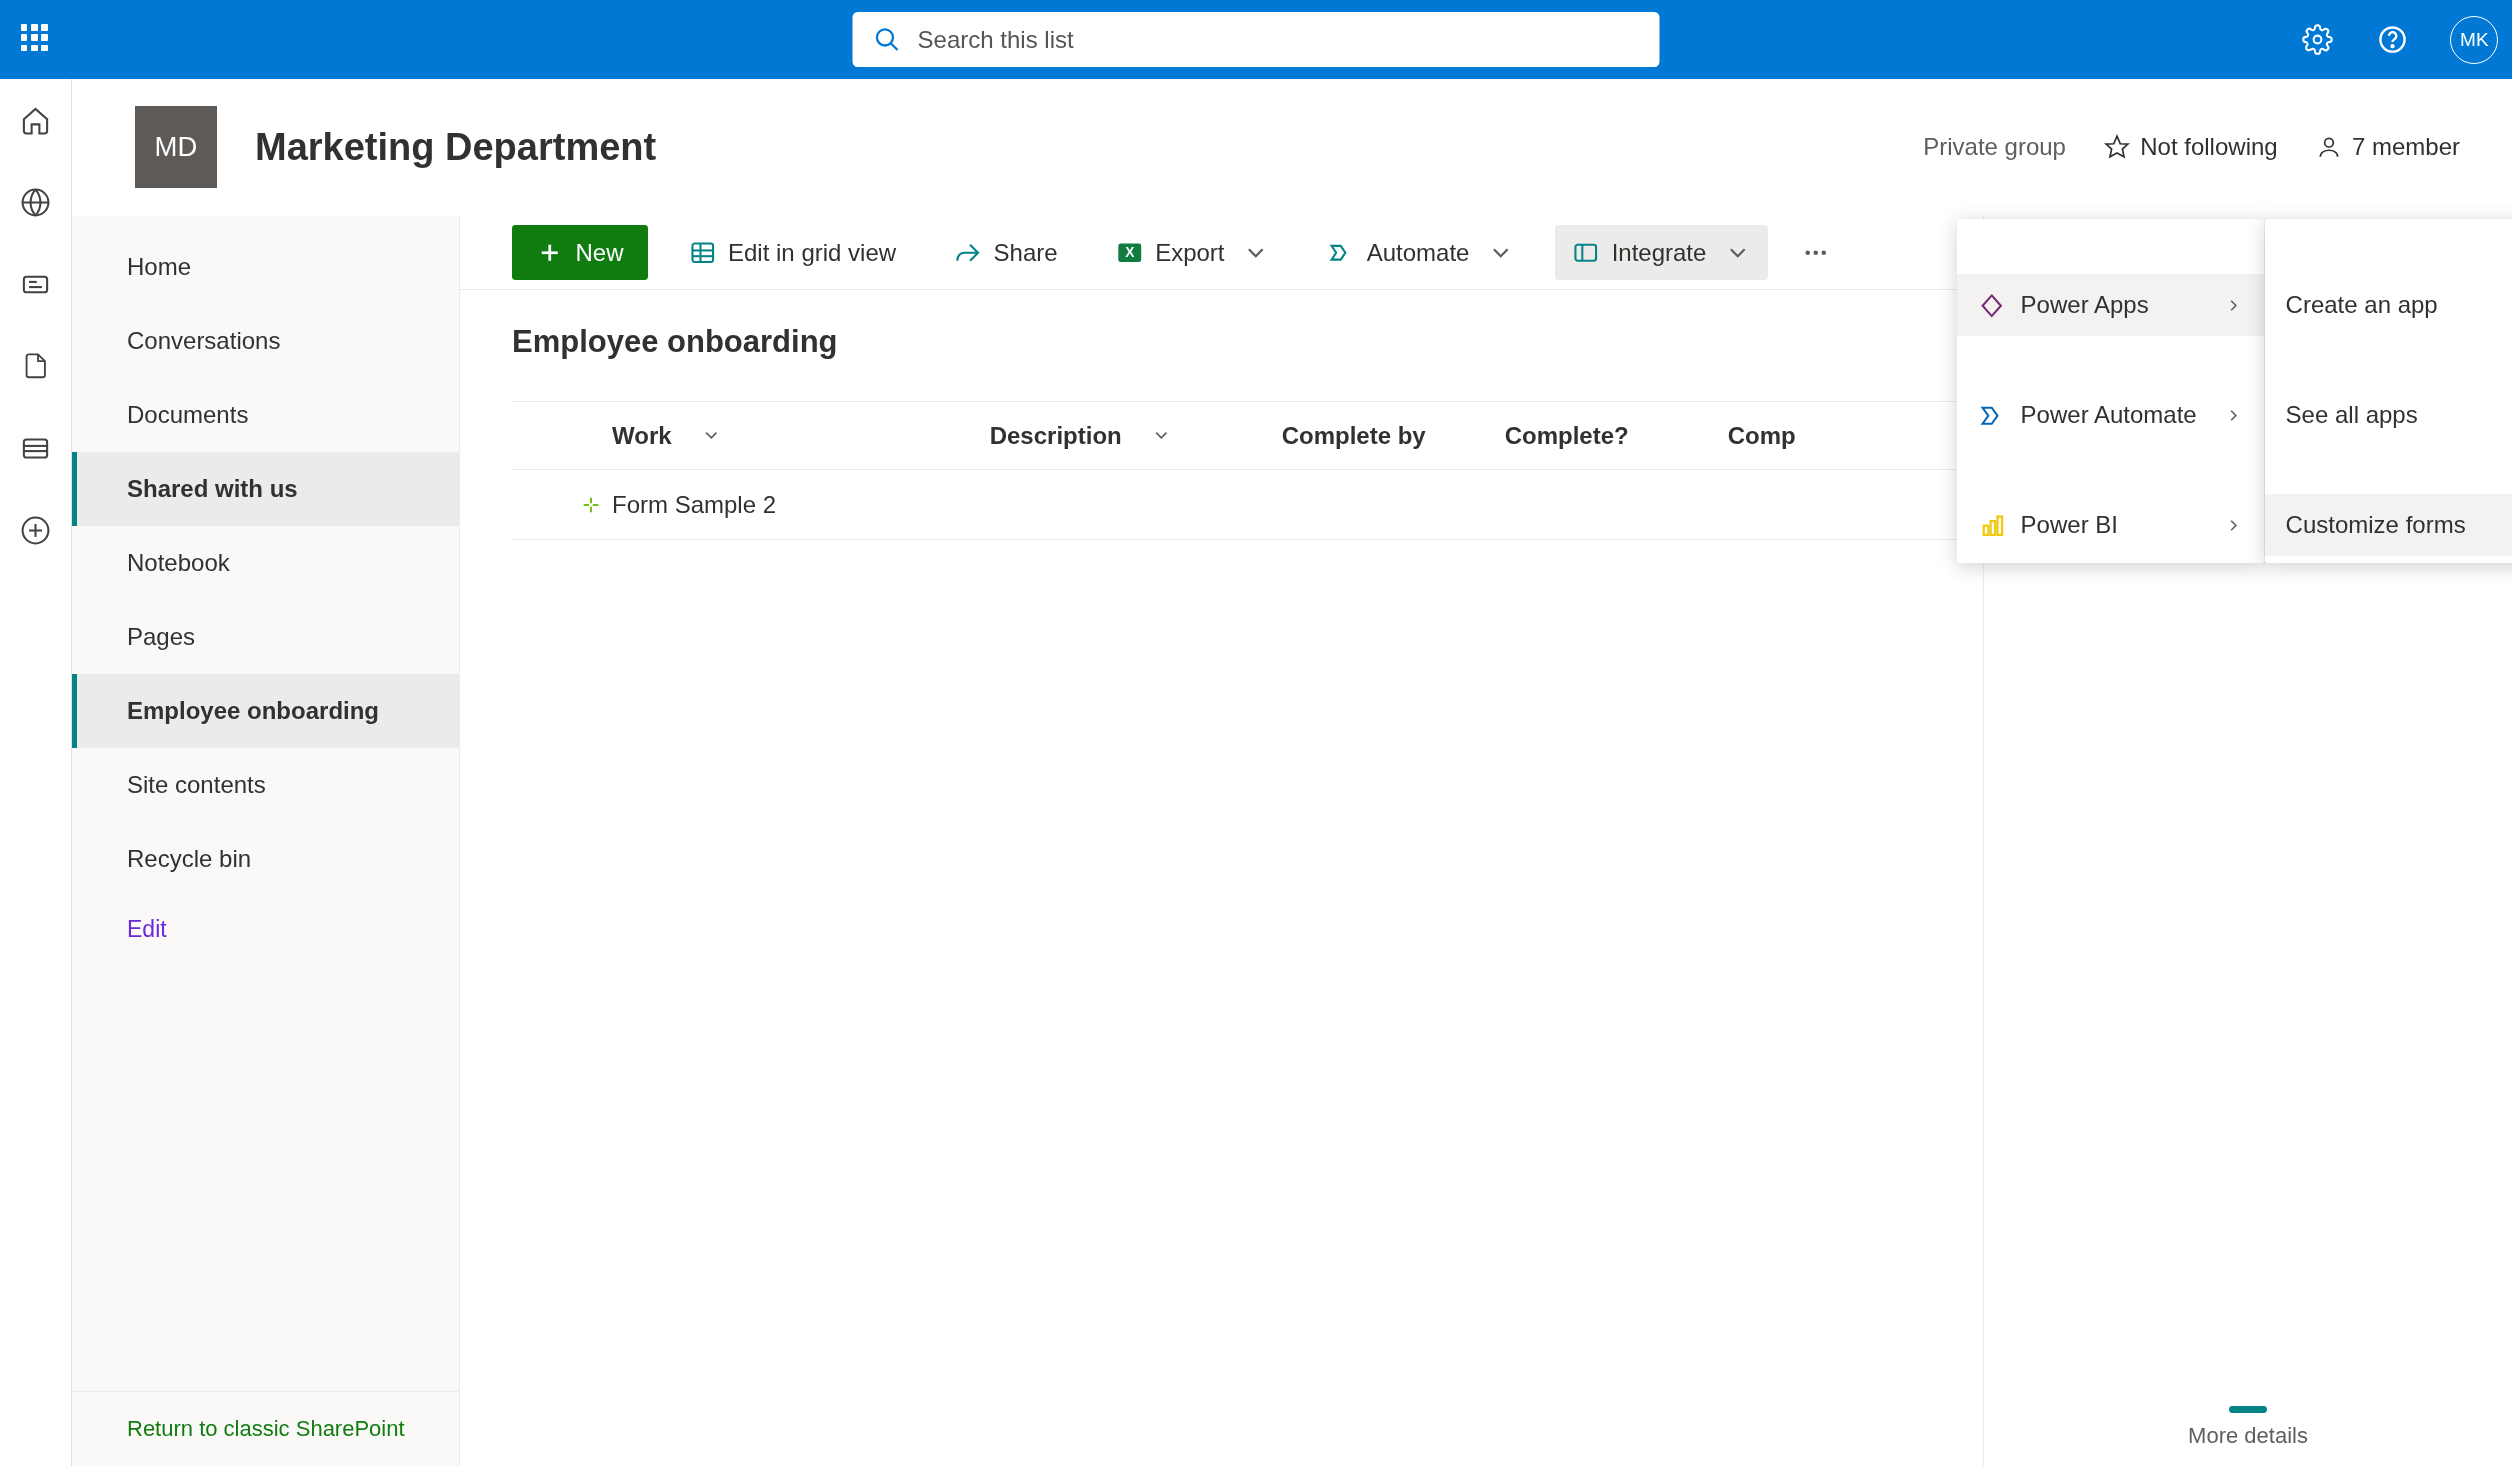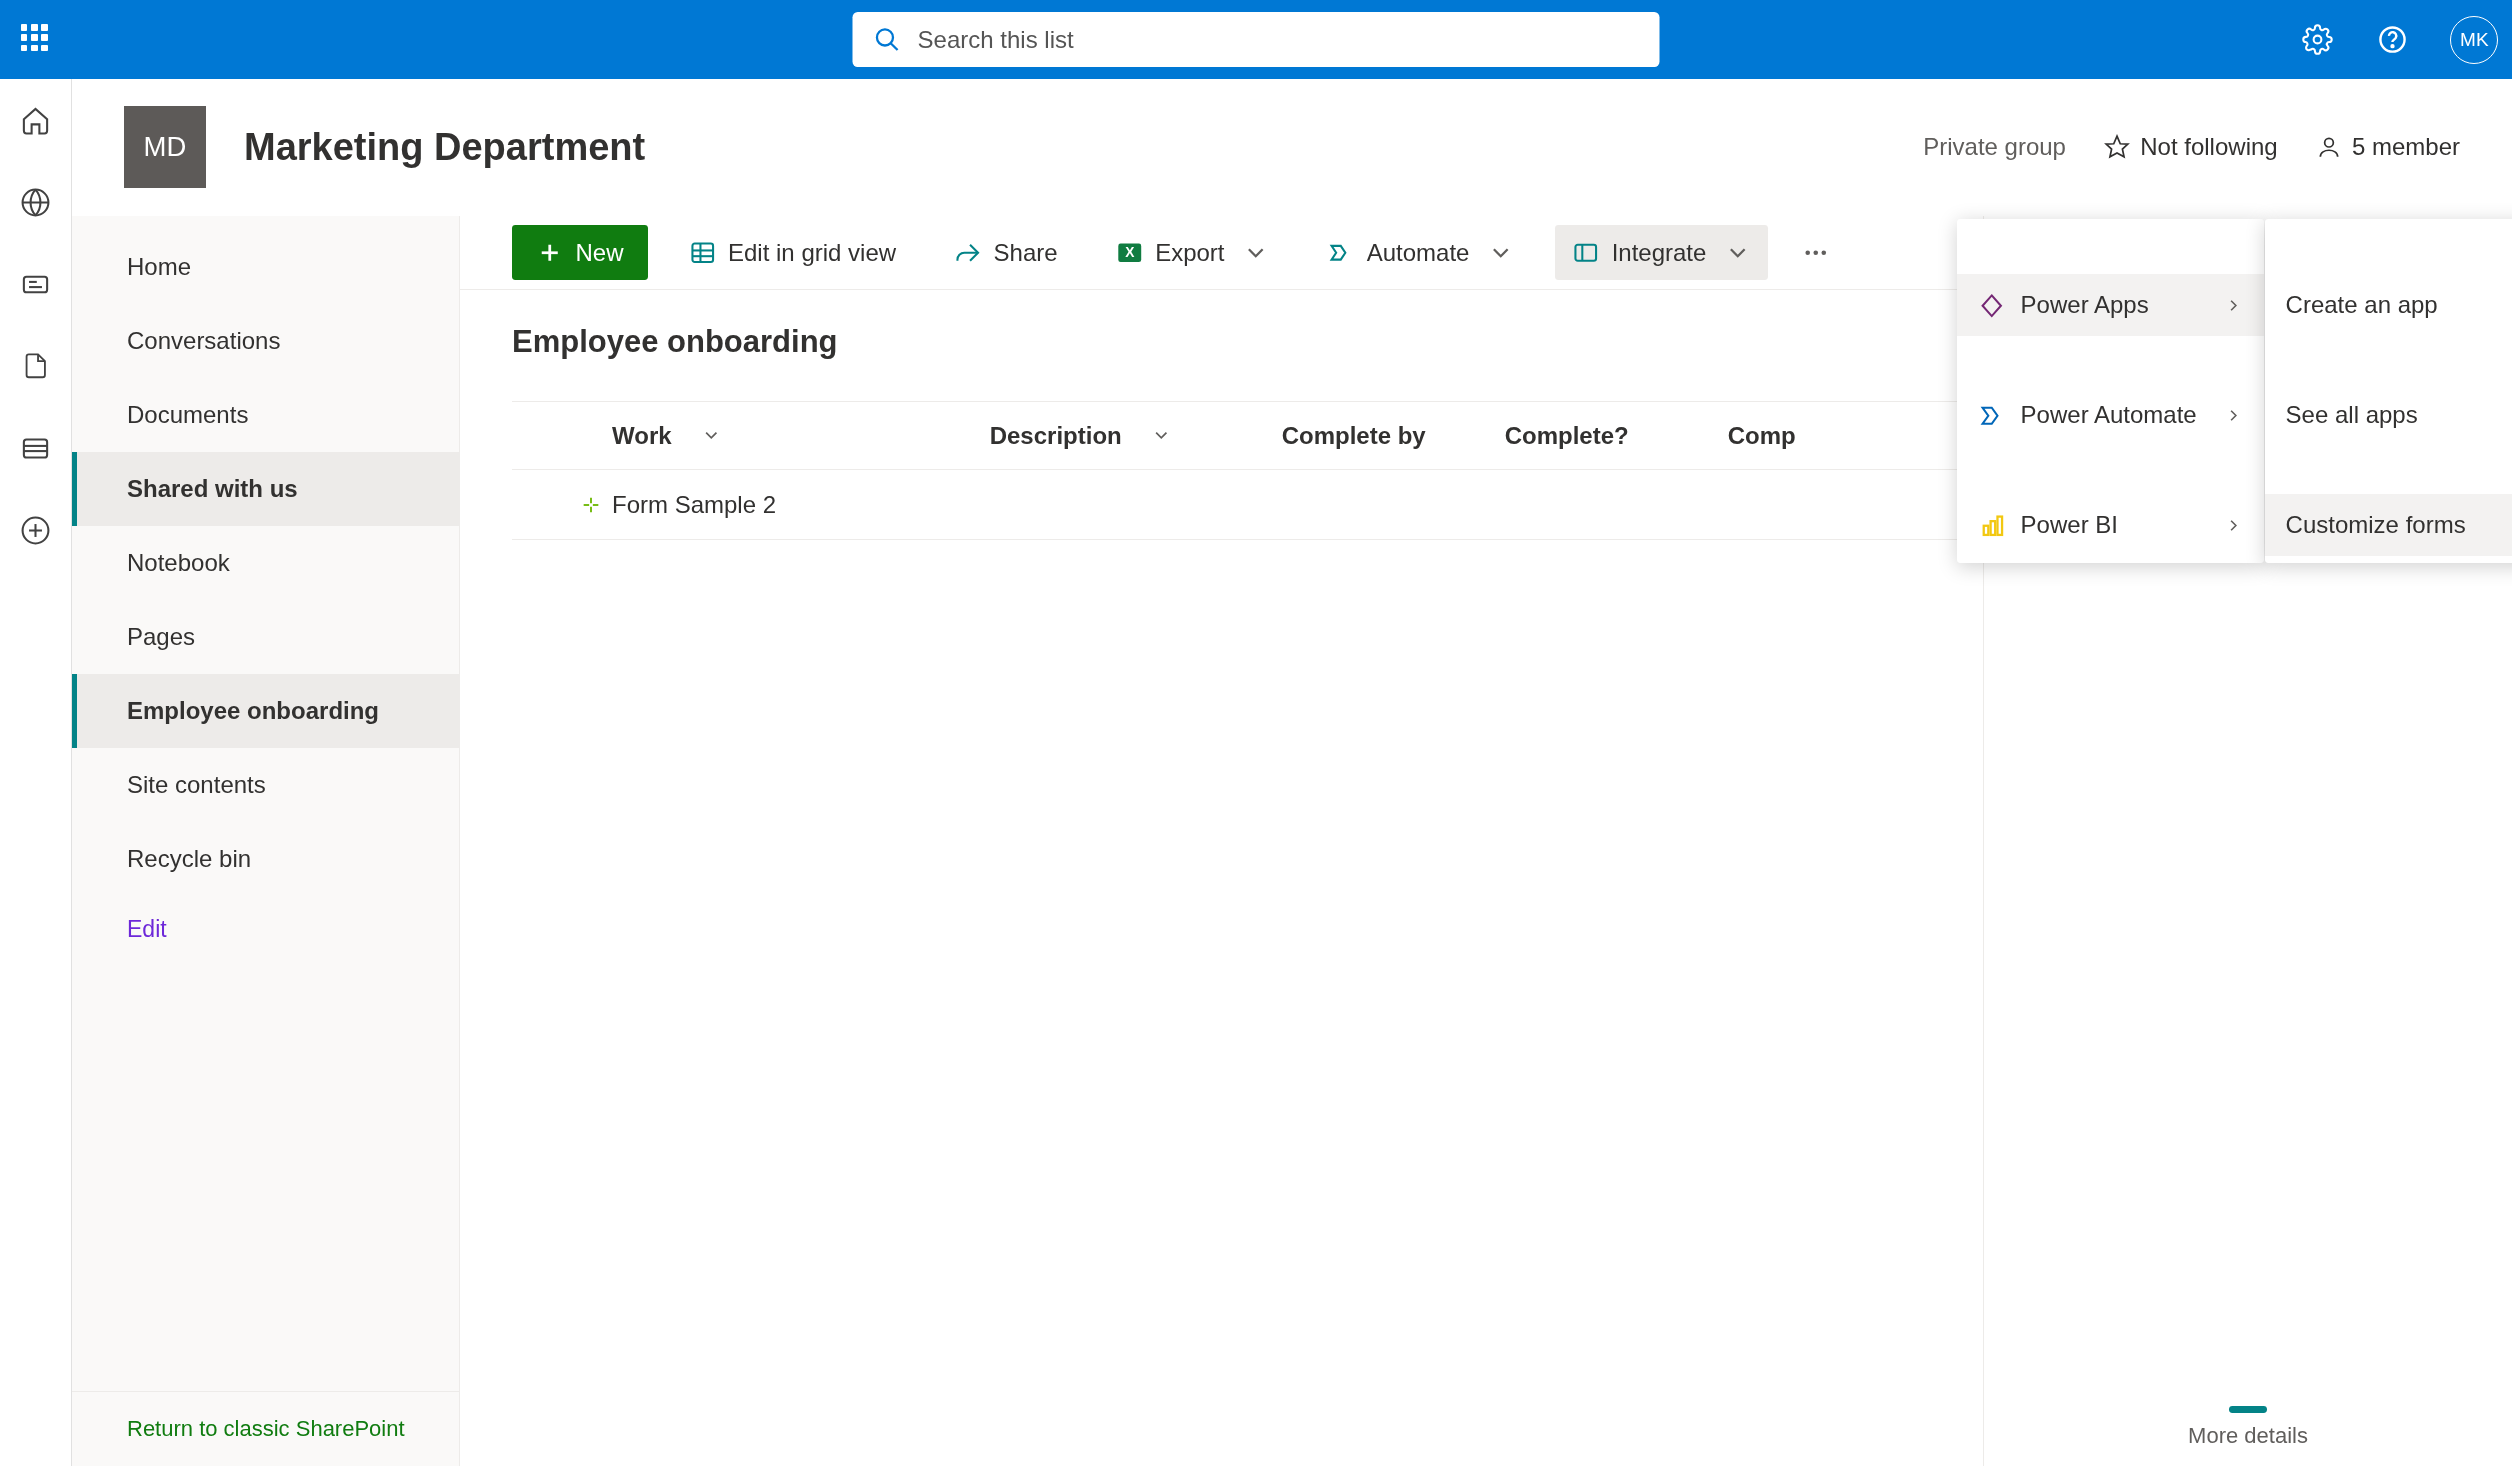--- a/index.html
+++ b/index.html
@@ -18,21 +18,21 @@
 
 .body-area { display: flex; height: calc(100% - 79px); }
 
 
 .icon-rail { width: 72px; border-right: 0.9px solid #e1e1e1; padding-top: 24px; display: flex; flex-direction: column; align-items: center; gap: 48px; }
 .rail-icon { width: 34px; height: 34px; color: #424242; display:flex; align-items:center; justify-content:center; }
 
 
 .main-col { flex: 1; display: flex; flex-direction: column; }
 .site-header { height: 137px; display: flex; align-items: center; padding: 0 52px 0 52px; border-bottom: 0.9px solid #fff; }
-.site-logo { width: 82px; height: 82px; background: #5d5a58; color: #fff; display: flex; align-items: center; justify-content: center; font-size: 27.5px; margin-right: 38px; }
+.site-logo { width: 82px; height: 82px; background: #5d5a58; color: #fff; display: flex; align-items: center; justify-content: center; font-size: 27.5px; margin-right: 38px; margin-left: 11px; }
 .site-title { font-size: 38px; font-weight: 600; color: #323130; }
 .site-meta { margin-left: auto; display: flex; align-items: center; gap: 38px; font-size: 24px; color: #605e5c; }
 .meta-item { display: flex; align-items: center; gap: 10.3px; color: #323130; }
 .meta-item.grey { color: #605e5c; }
 .meta-item svg { width: 26px; height: 26px; }
 
 
 .content-row { flex: 1; display: flex; min-height: 0; }
 .left-nav { width: 388px; border-right: 0.9px solid #edebe9; background: #faf9f8; padding-top: 13.7px; display:flex; flex-direction:column; }
 .nav-item { height: 74px; display: flex; align-items: center; padding-left: 55px; font-size: 24px; color: #323130; cursor: pointer; }
@@ -187,21 +187,21 @@
           <svg viewBox="0 0 24 24" fill="none" stroke="currentColor" stroke-width="1.6">
               <polygon points="12 2 15 9 22 9.3 17 14 18.5 21 12 17.5 5.5 21 7 14 2 9.3 9 9"></polygon>
             </svg>
           <span>Not following</span>
         </div>
         <div class="meta-item">
           <svg viewBox="0 0 24 24" fill="none" stroke="currentColor" stroke-width="1.6">
               <circle cx="12" cy="8" r="4"></circle>
               <path d="M4 21c0-4 4-6 8-6s8 2 8 6"></path>
             </svg>
-          <span>5 member</span>
+          <span>7 member</span>
         </div>
       </div>
     </div>
 
     <div class="content-row">
 
       <div class="left-nav">
         <div class="nav-item">
             <span>Home</span>
           </div>

